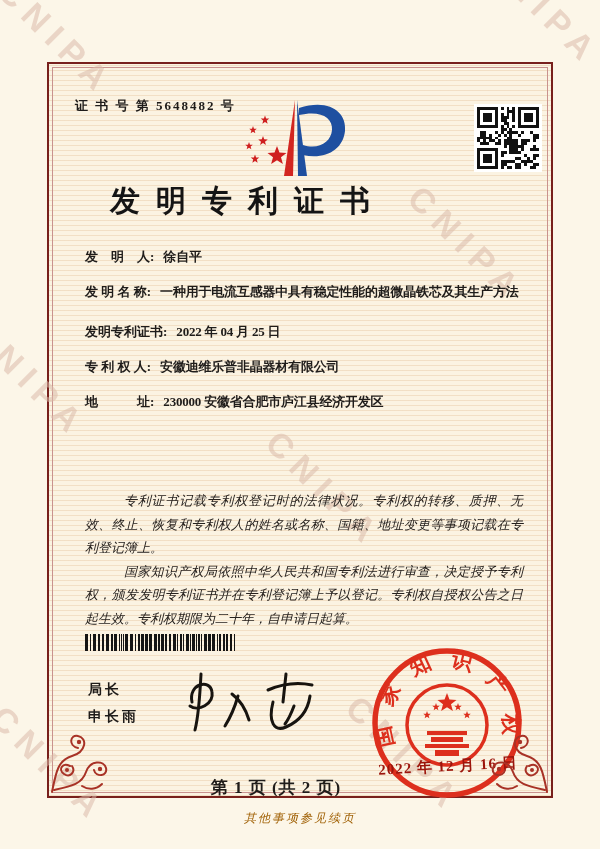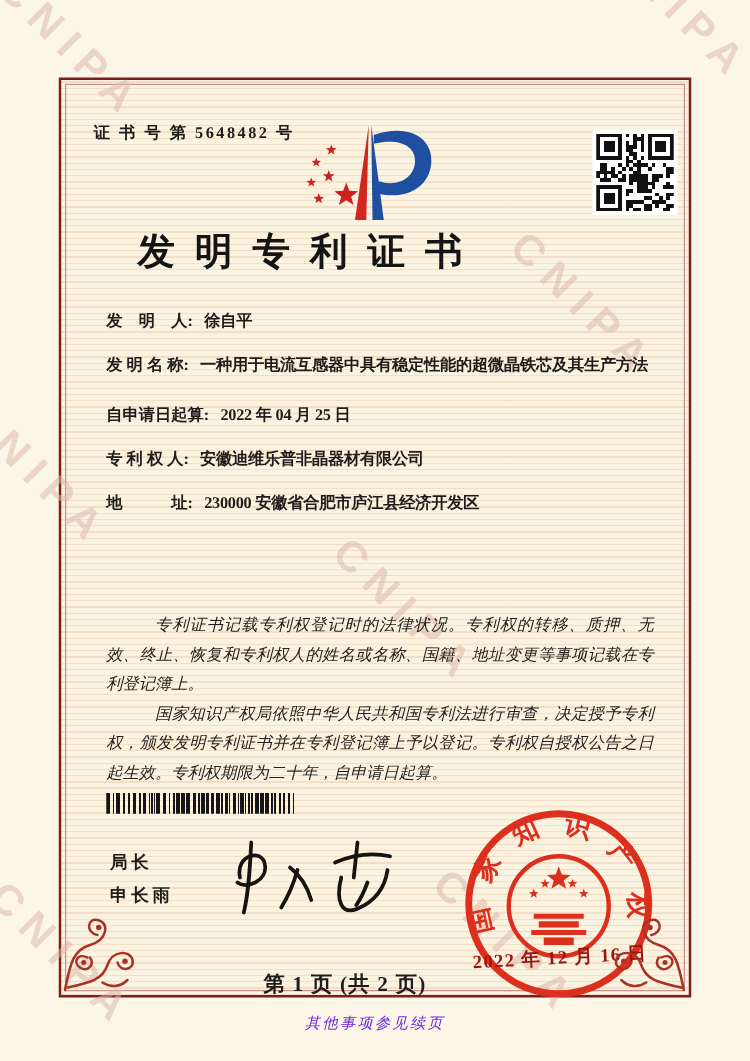--- a/index.html
+++ b/index.html
@@ -80,21 +80,21 @@
   .flourish { position:absolute; width:70px; height:70px; }
   .flourish.bl { left:48px; top:726px; }
   .flourish.br { left:481px; top:726px; transform:scaleX(-1); }
   .footer-page {
     position:absolute; left:0; top:776px; width:552px;
     text-align:center; font-size:17px; font-weight:bold; letter-spacing:1px;
   }
   .footer-note {
     position:absolute; left:0; top:810px; width:600px;
     text-align:center; font-size:12px; font-style:italic;
-    font-family:"DejaVu Serif",serif; color:#6d28d9; letter-spacing:2px;
+    font-family:"DejaVu Serif",serif; color:#a16207; letter-spacing:2px;
   }
   svg { display:block; }
 </style>
 </head>
 <body>
 
 <div class="wm" style="left:-18px; top:18px;">CNIPA</div>
 <div class="wm" style="left:392px; top:225px;">CNIPA</div>
 <div class="wm" style="left:-45px; top:360px;">CNIPA</div>
 <div class="wm" style="left:250px; top:470px;">CNIPA</div>
@@ -273,21 +273,21 @@
   <div class="title">发明专利证书</div>
 
   <div class="fields">
     <div class="row">
       <span class="lbl">发　明　人:</span><span class="val">徐自平</span>
     </div>
     <div class="row first">
       <span class="lbl">发 明 名 称:</span><span class="val">一种用于电流互感器中具有稳定性能的超微晶铁芯及其生产方法</span>
     </div>
     <div class="row">
-      <span class="lbl">自申请日起算:</span><span class="val">2022 年 04 月 25 日</span>
+      <span class="lbl">发明专利证书:</span><span class="val">2022 年 04 月 25 日</span>
     </div>
     <div class="row">
       <span class="lbl">专 利 权 人:</span><span class="val">安徽迪维乐普非晶器材有限公司</span>
     </div>
     <div class="row">
       <span class="lbl">地　　　址:</span><span class="val">230000 安徽省合肥市庐江县经济开发区</span>
     </div>
   </div>
 
   <div class="body-text">

